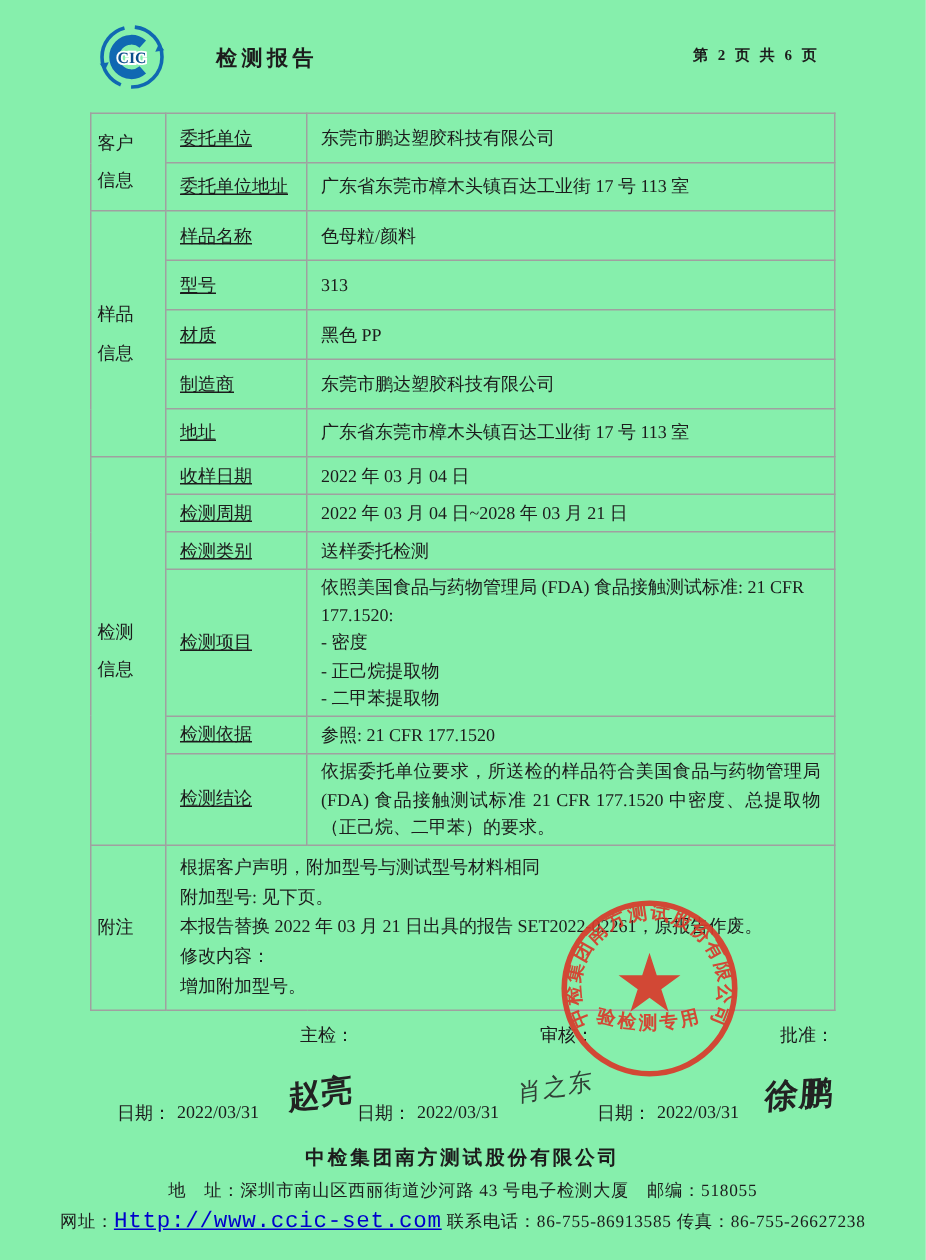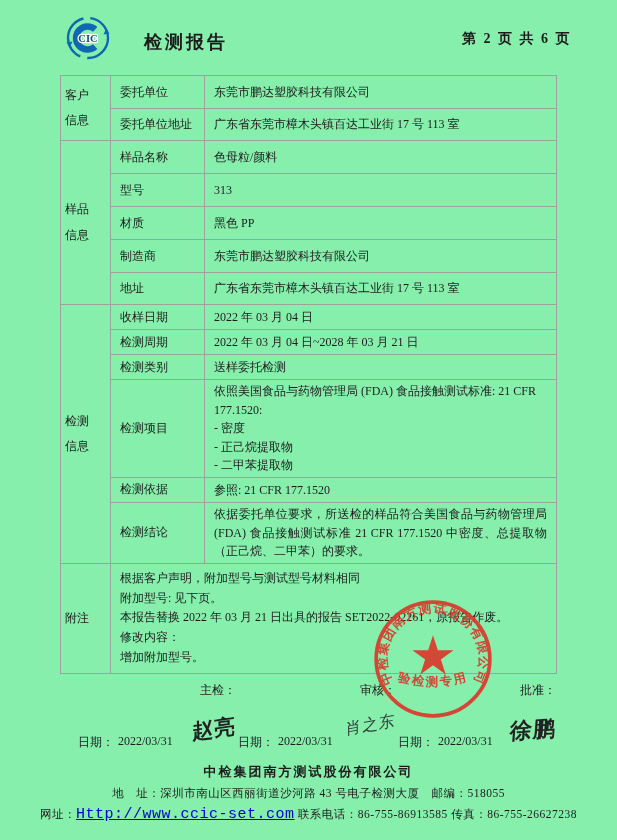--- a/index.html
+++ b/index.html
@@ -14,29 +14,29 @@
     height: 840px;
     margin: 0 auto;
     background: #86efac;
     overflow: hidden;
   }
 
   
   .hdr-logo { position: absolute; left: 62px; top: 14px; }
   .hdr-title {
     position: absolute; left: 144px; top: 30px;
-    font-size: 18px; font-weight: bold; letter-spacing: 3px;
+    font-size: 14px; font-weight: bold; letter-spacing: 3px;
   }
   .hdr-no {
     position: absolute; left: 236px; top: 30px;
     font-size: 12.5px; font-weight: bold;
   }
   .hdr-page {
     position: absolute; left: 462px; top: 30px;
-    font-size: 14px; font-weight: bold; letter-spacing: 2px;
+    font-size: 10px; font-weight: bold; letter-spacing: 2px;
   }
 
   
   .report-table {
     position: absolute; left: 60px; top: 75px;
     width: 497px;
     border-collapse: collapse;
     table-layout: fixed;
     font-size: 12px;
   }
@@ -44,21 +44,21 @@
     border: 1px solid #a0a0a0;
     padding: 2px 9px;
     vertical-align: middle;
   }
   .report-table .group {
     width: 50px;
     padding: 2px 4px;
     white-space: pre-line;
     line-height: 2.1;
   }
-  .report-table .field { width: 94px; }
+  .report-table .field { width: 94px; text-decoration: underline; }
   .report-table .value { white-space: pre-line; line-height: 1.55; }
   .report-table .justify { text-align: justify; }
   .report-table .note-cell {
     white-space: pre-line;
     line-height: 1.65;
     padding: 5px 9px;
     vertical-align: middle;
   }
   tr.h33 { height: 33px; }
   tr.h32 { height: 32px; }

